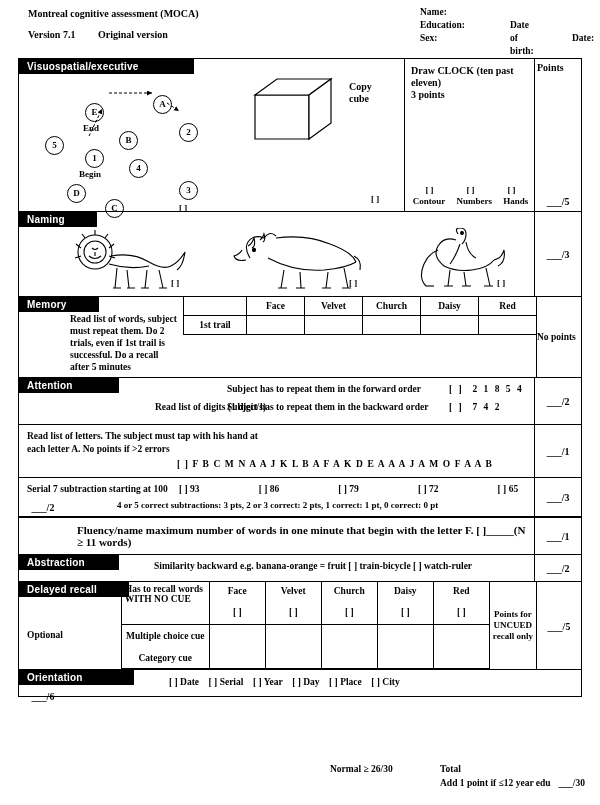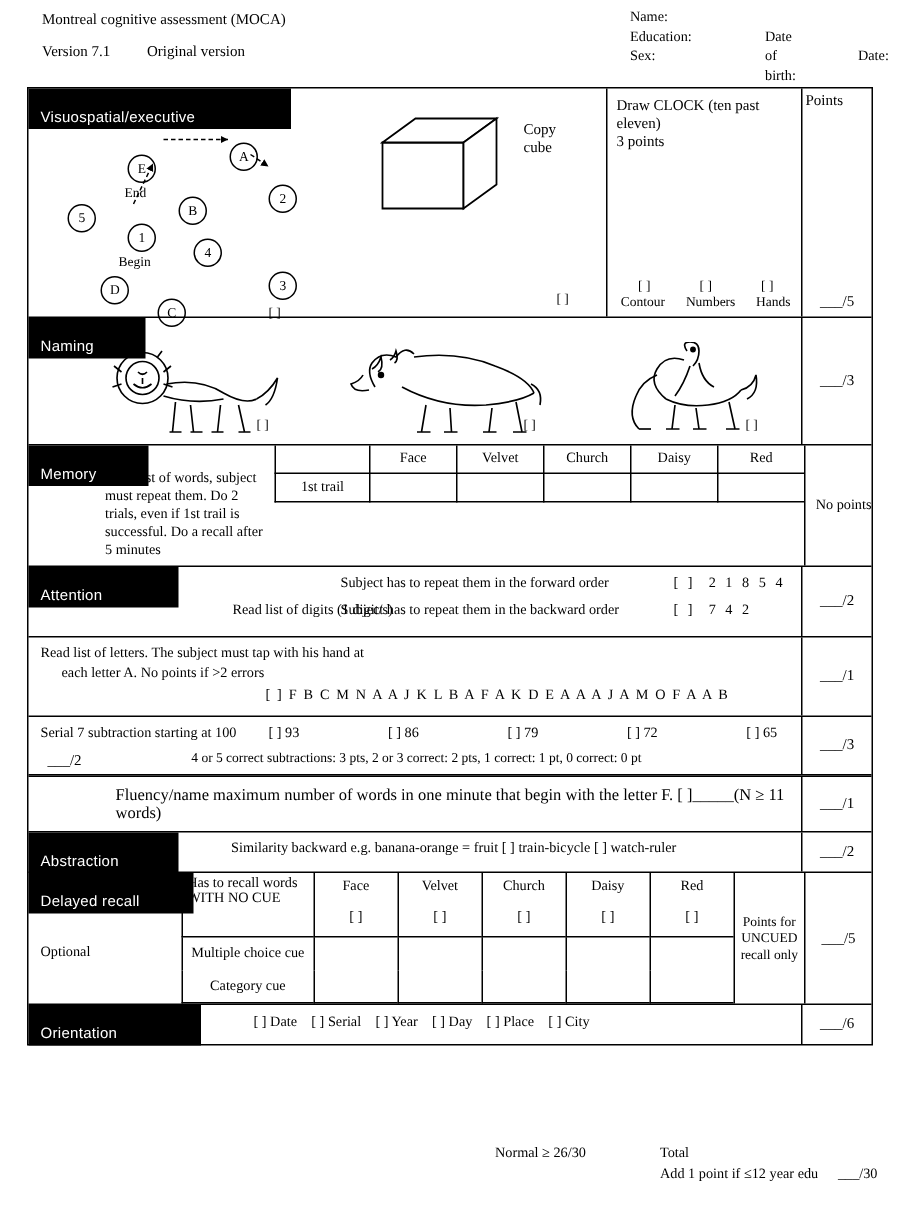--- a/index.html
+++ b/index.html
@@ -5,46 +5,46 @@
   * { box-sizing: border-box; }
   html, body { margin:0; padding:0; }
   body {
     width:600px; height:805px;
     font-family: "Liberation Serif", serif;
     font-size: 9.5px;
     color:#000;
     background:#fff;
     position:relative;
   }
-  .page { position:relative; width:600px; height:680px; padding:0; }
+  .page { position:relative; width:600px; height:680px; padding:0;font-weight:bold; }
 
   
   .hdr { position:relative; height:48px; }
   .hdr-left { position:absolute; left:28px; top:8px; }
   .hdr-title { font-size:10px; }
   .hdr-ver { font-size:10px; margin-top:10px; }
   .hdr-ver .v1 { display:inline-block; width:70px; }
   .hdr-right { position:absolute; left:420px; top:6px; font-size:9.5px; line-height:13px; }
   .hdr-right .row { position:relative; height:13px; }
   .hdr-right .lbl { position:absolute; left:0; }
   .hdr-right .lbl2 { position:absolute; left:90px; }
 
   
   .frame { position:absolute; left:18px; top:58px; width:564px; border:1.4px solid #000; }
   .row { display:flex; border-bottom:1.2px solid #000; }
-  .row:last-child { border-bottom:none; }
+  .row:last-child { border-bottom:none;flex-direction:column; }
   .cell { position:relative; }
   .pts { width:47px; border-left:1.2px solid #000; text-align:center; position:relative; font-size:10px; }
   .pts .p { position:absolute; bottom:4px; left:0; right:0; }
   .pts .pc { position:absolute; top:50%; left:0; right:0; transform:translateY(-50%); }
 
   
   .tab {
     background:#000; color:#fff; display:inline-block;
-    padding:14px 6px 2px 8px; font-size:10px; font-family:"Liberation Sans", sans-serif;
+    padding:2px 6px 2px 8px; font-size:10px; font-family:"Liberation Sans", sans-serif;
     letter-spacing:.2px;
   }
   .tabwrap { position:absolute; left:0; top:0; }
   .tab-vis { width:175px; }
   .tab-nam { width:78px; }
   .tab-mem { width:80px; }
   .tab-att { width:100px; }
   .tab-lan { width:92px; }
   .tab-abs { width:100px; }
   .tab-del { width:110px; }
@@ -79,21 +79,21 @@
   .memtxt { margin-left:47px; line-height:12px; }
   .mem-grid { flex:1; }
   .mg-row { display:flex; }
   .mg-row div { border-left:1.2px solid #000; text-align:center; font-size:9.5px; }
   .mg-h { height:19px; line-height:19px; border-bottom:1.2px solid #000; }
   .mg-b { height:19px; line-height:19px; }
   .mg-b.bb { border-bottom:1.2px solid #000; }
   .mg-lbl { width:63px; }
   .mg-c { width:58px; }
   .nopoints { width:47px; border-left:1.2px solid #000; text-align:center; font-size:9.5px;
-              display:flex; align-items:center; justify-content:flex-end; line-height:11px; }
+              display:flex; align-items:center; justify-content:flex-start; line-height:11px; }
 
   
   .att1 { width:517px; position:relative; height:46px; }
   .a-l1 { position:absolute; left:208px; top:6px; font-size:9.5px; }
   .a-l2 { position:absolute; left:136px; top:24px; font-size:9.5px; }
   .a-l2b { position:absolute; left:208px; top:24px; font-size:9.5px; }
   .a-d1 { position:absolute; left:430px; top:6px; font-size:9.5px; letter-spacing:2px; }
   .a-d2 { position:absolute; left:430px; top:24px; font-size:9.5px; letter-spacing:2px; }
 
   .att2 { width:517px; padding:5px 6px 6px 8px; font-size:9.5px; line-height:13px; }
@@ -346,21 +346,21 @@
         <div class="a-d2"><span>[ ]</span>&nbsp;&nbsp;<span>7 4 2</span></div>
       </div>
       <div class="pts">
         <span class="pc">___/2</span>
       </div>
     </div>
 
     <div class="row">
       <div class="cell att2">
         <div>Read list of letters. The subject must tap with his hand at</div>
-        <div style="margin-left:14px;">each letter A. No points if &gt;2 errors</div>
+        <div style="">each letter A. No points if &gt;2 errors</div>
         <div class="letters"><span>[ ]</span> <span>F B C M N A A J K L B A F A K D E A A A J A M O F A A B</span></div>
       </div>
       <div class="pts">
         <span class="pc">___/1</span>
       </div>
     </div>
 
     <div class="row">
       <div class="cell att3">
         <div class="serial">

